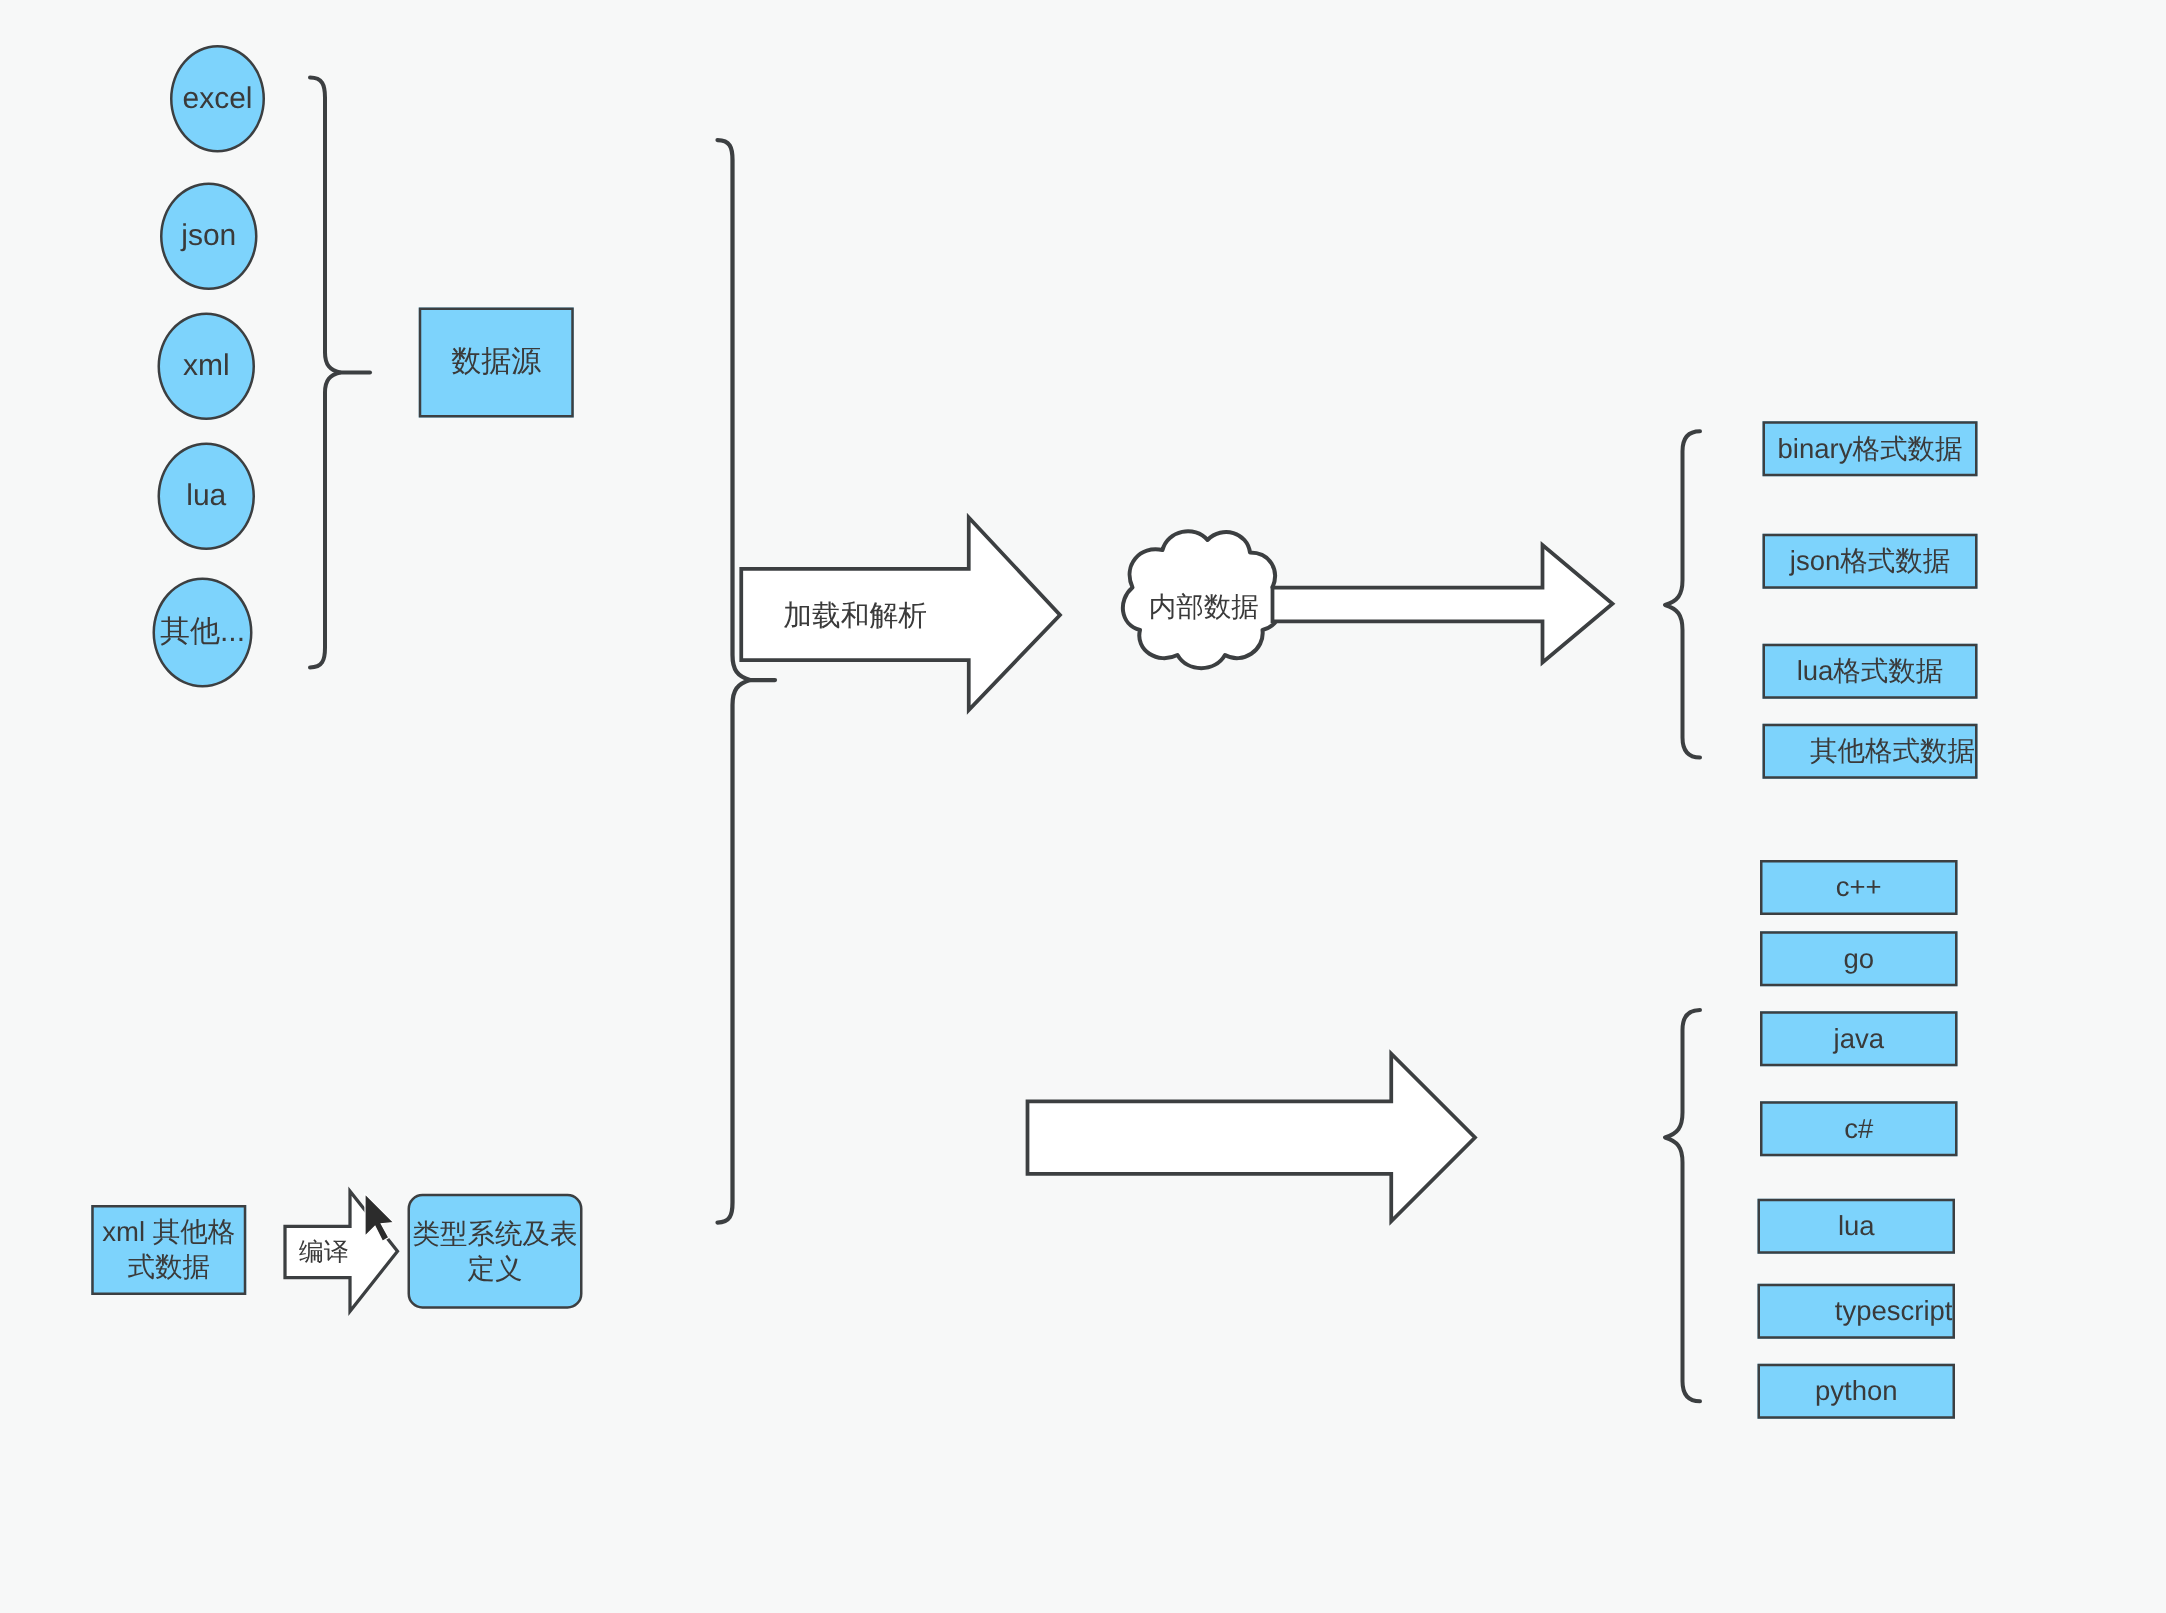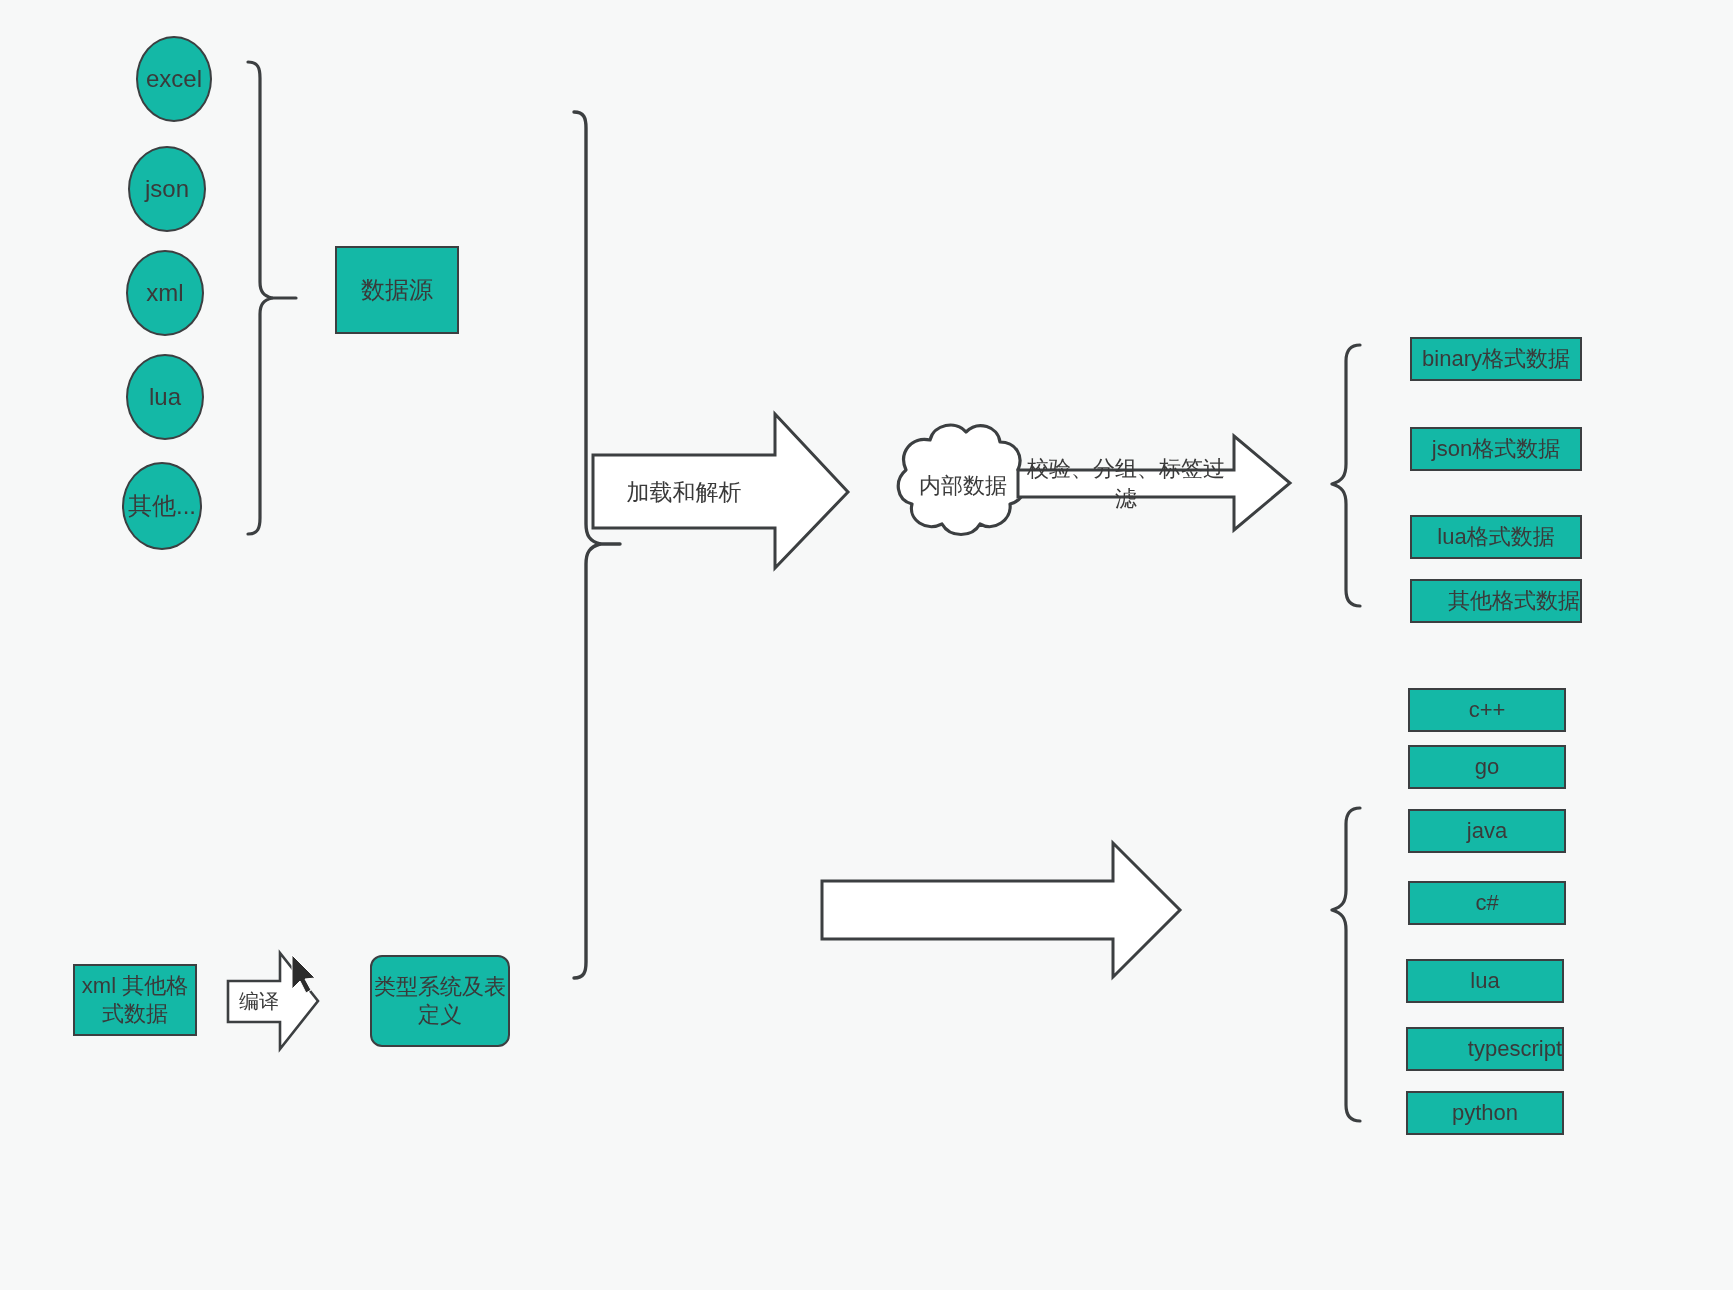--- a/index.html
+++ b/index.html
@@ -22,21 +22,21 @@
     width: 1733px;
     height: 1290px;
   }
   .node {
     position: absolute;
     box-sizing: border-box;
     display: flex;
     align-items: center;
     justify-content: center;
     text-align: center;
-    background: #14b8a6;
+    background: #7dd3fc;
     border: 2.5px solid #3c3f41;
     color: #3a3a3a;
     line-height: 1.28;
   }
   .ellipse {
     border-radius: 50%;
     border-width: 2.5px;
   }
   .rect { border-radius: 0; margin-left: 37px; }
   .rounded { border-radius: 12px; }
@@ -167,23 +167,20 @@
   </div>
 
   <div class="label fs23" style="left:593px; top:470px; width:182px; height:44px;">
     <span>加载和解析</span>
   </div>
 
   <div class="label fs22" style="left:896px; top:464px; width:134px; height:44px;">
     <span>内部数据</span>
   </div>
 
-  <div class="label fs22" style="left:1018px; top:462px; width:216px; height:44px;">
-    <span>校验、分组、标签过滤</span>
-  </div>
 
 
   <div class="label fs20" style="left:228px; top:980px; width:62px; height:42px;">
     <span>编译</span>
   </div>
 
   <div class="node rect fs22" style="left:1373px; top:337px; width:172px; height:44px;">
     <span>binary格式数据</span>
   </div>
   <div class="node rect fs22" style="left:1373px; top:427px; width:172px; height:44px;">
@@ -193,21 +190,21 @@
     <span>lua格式数据</span>
   </div>
   <div class="node rect fs22" style="left:1373px; top:579px; width:172px; height:44px;padding-left:36px;">
     <span>其他格式数据</span>
   </div>
 
   <div class="node rect fs22" style="left:36px; top:964px; width:124px; height:72px;">
     <span>xml 其他格式数据</span>
   </div>
 
-  <div class="node rounded fs22" style="left:326px; top:955px; width:140px; height:92px; flex-direction:column;margin-left:44px;">
+  <div class="node rounded fs22" style="left:326px; top:955px; width:140px; height:92px; flex-direction:column;">
     <span>类型系统及表</span>
     <span>定义</span>
   </div>
 
   <div class="node rect fs22" style="left:1371px; top:688px; width:158px; height:44px;">
     <span>c++</span>
   </div>
   <div class="node rect fs22" style="left:1371px; top:745px; width:158px; height:44px;">
     <span>go</span>
   </div>

